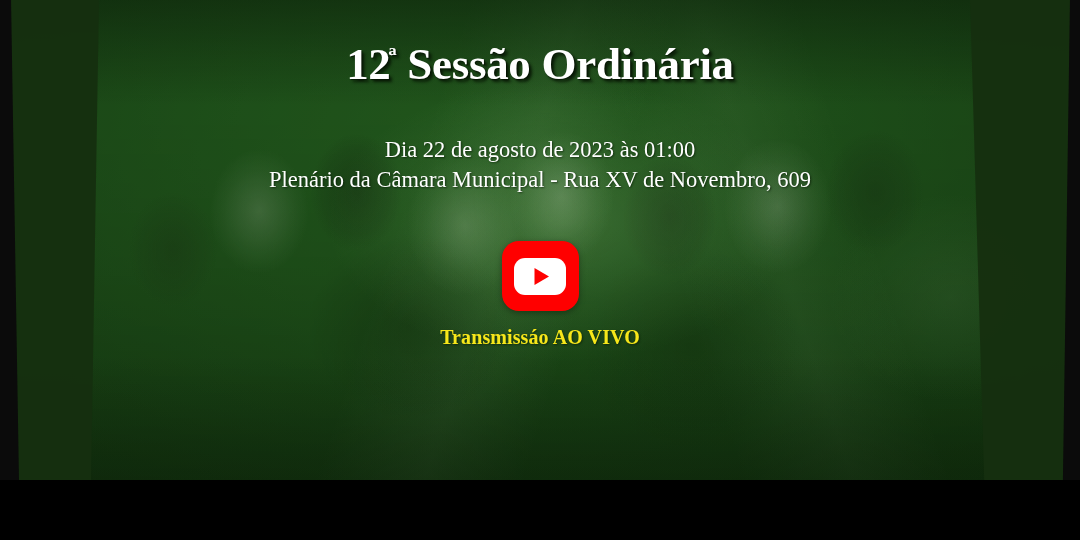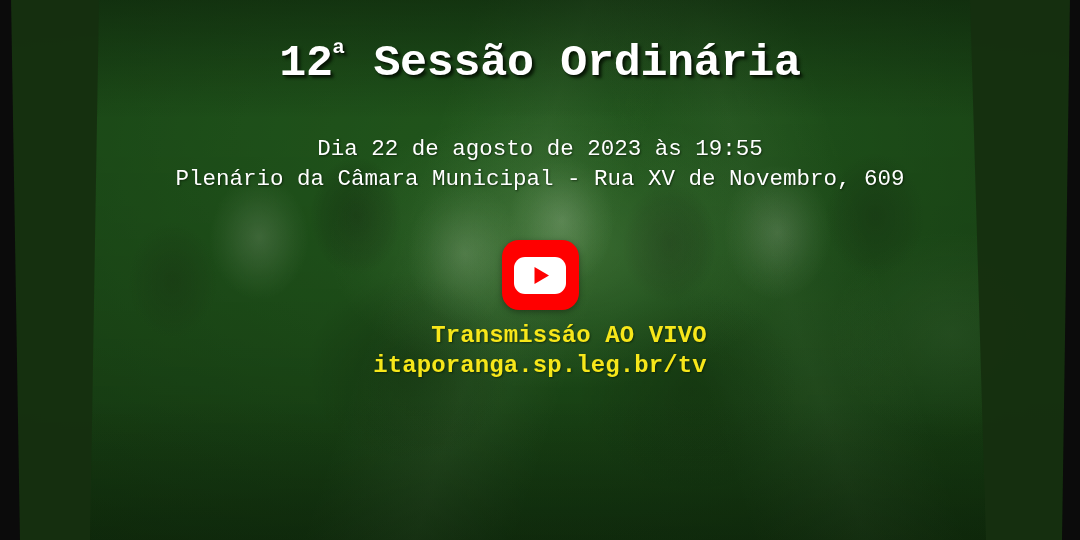--- a/index.html
+++ b/index.html
@@ -3,23 +3,23 @@
 <meta charset="utf-8">
 <style>
   html, body {
     margin: 0;
     padding: 0;
     background: #000;
   }
   #stage {
     position: relative;
     width: 1080px;
-    height: 540px;
+    height: 480px;
     overflow: hidden;
-    font-family: Liberation Mono, monospace;
+    font-family: Liberation Serif, serif;
     background: #a16207;
   }
 
   
   .bg-layer {
     position: absolute;
     inset: 0;
     pointer-events: none;
   }
 
@@ -142,28 +142,27 @@
     justify-content: center;
     box-shadow: 0 2px 6px rgba(0,0,0,.35);
   }
   .yt-icon svg { display: block; }
 
   .live-block {
     margin-top: 11px;
     text-align: center;
   }
   .live-line {
-    font-size: 24px;
+    font-size: 20px;
     font-weight: bold;
     color: #f7e71a;
     line-height: 30px;
     letter-spacing: .1px;
     text-shadow: 1px 1px 2px rgba(6,20,4,.55);
     white-space: nowrap;
-    text-align: right;
   }
 </style>
 </head>
 <body>
 
 <div id="stage">
 
   <div class="bg-layer bg-base"></div>
   <div class="bg-layer bg-photo"></div>
   <div class="bg-layer bg-vignette"></div>
@@ -171,30 +170,29 @@
   <div class="wedge wedge-left-dark"></div>
   <div class="wedge wedge-left-black"></div>
   <div class="wedge wedge-right-dark2"></div>
   <div class="wedge wedge-right-black"></div>
 
   <div class="content">
 
     <div class="title"><span>12</span><span class="ord">ª</span><span> Sessão Ordinária</span></div>
 
     <div class="subtitle-block">
-      <div class="subtitle">Dia 22 de agosto de 2023 às 19:55</div>
+      <div class="subtitle">Dia 22 de agosto de 2023 às 01:00</div>
       <div class="subtitle">Plenário da Câmara Municipal - Rua XV de Novembro, 609</div>
     </div>
 
     <div class="yt-icon">
       <svg width="52" height="37" viewBox="0 0 52 37" aria-hidden="true">
         <rect x="0" y="0" width="52" height="37" rx="11" ry="11" fill="#ffffff"></rect>
         <polygon points="20.5,10 20.5,27 35,18.5" fill="#ff0000"></polygon>
       </svg>
     </div>
 
     <div class="live-block">
       <div class="live-line">Transmissáo AO VIVO</div>
-      <div class="live-line">itaporanga.sp.leg.br/tv</div>
     </div>
 
   </div>
 </div>
 
 </body></html>

